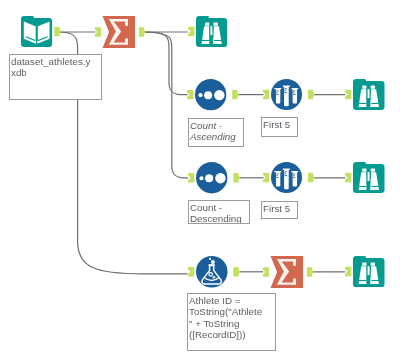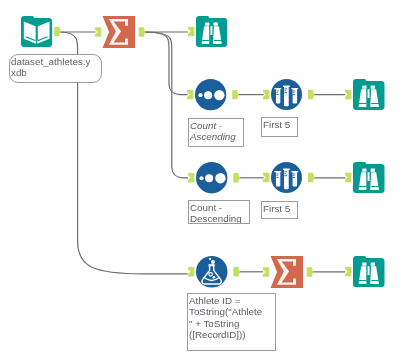--- a/index.html
+++ b/index.html
@@ -273,21 +273,21 @@
     <rect fill="#039b8f" x="5.6" y="24.7" width="7.8" height="1.1"></rect>
     <rect fill="#039b8f" x="18.6" y="24.7" width="7.9" height="1.1"></rect>
           </g>
           <path fill="#c2e160" d="M 6 13.850000000000001 L 11.6 13.850000000000001 Q 12.4 13.850000000000001 12.4 14.650000000000002
            L 12.4 22.45 Q 12.4 23.25 11.6 23.25
            L 6 23.25 L 6 21.150000000000002 L 8.6 18.55 L 6 15.950000000000001 Z"></path>
         </svg>
       </div>
     </div>
   <div id="labels-layer">
-      <div class="label" style="left: 9px; top: 54px; width: 93px; height: 29px; border-radius: 9px;">
+      <div class="label" style="left: 9px; top: 54px; width: 93px; height: 46px;">
         <span class="ltxt" style="width: 80px;">dataset_athletes.yxdb</span>
       </div>
       <div class="label" style="left: 188px; top: 118px; width: 56px; height: 29px;">
         <span class="ltxt" style="width: 48px; font-style: italic;">Count - Ascending</span>
       </div>
       <div class="label" style="left: 261px; top: 117px; width: 37px; height: 20px;">
         <span class="ltxt" style="width: 40px;">First 5</span>
       </div>
       <div class="label" style="left: 188px; top: 200px; width: 62px; height: 24px;">
         <span class="ltxt" style="width: 56px;">Count - Descending</span>

